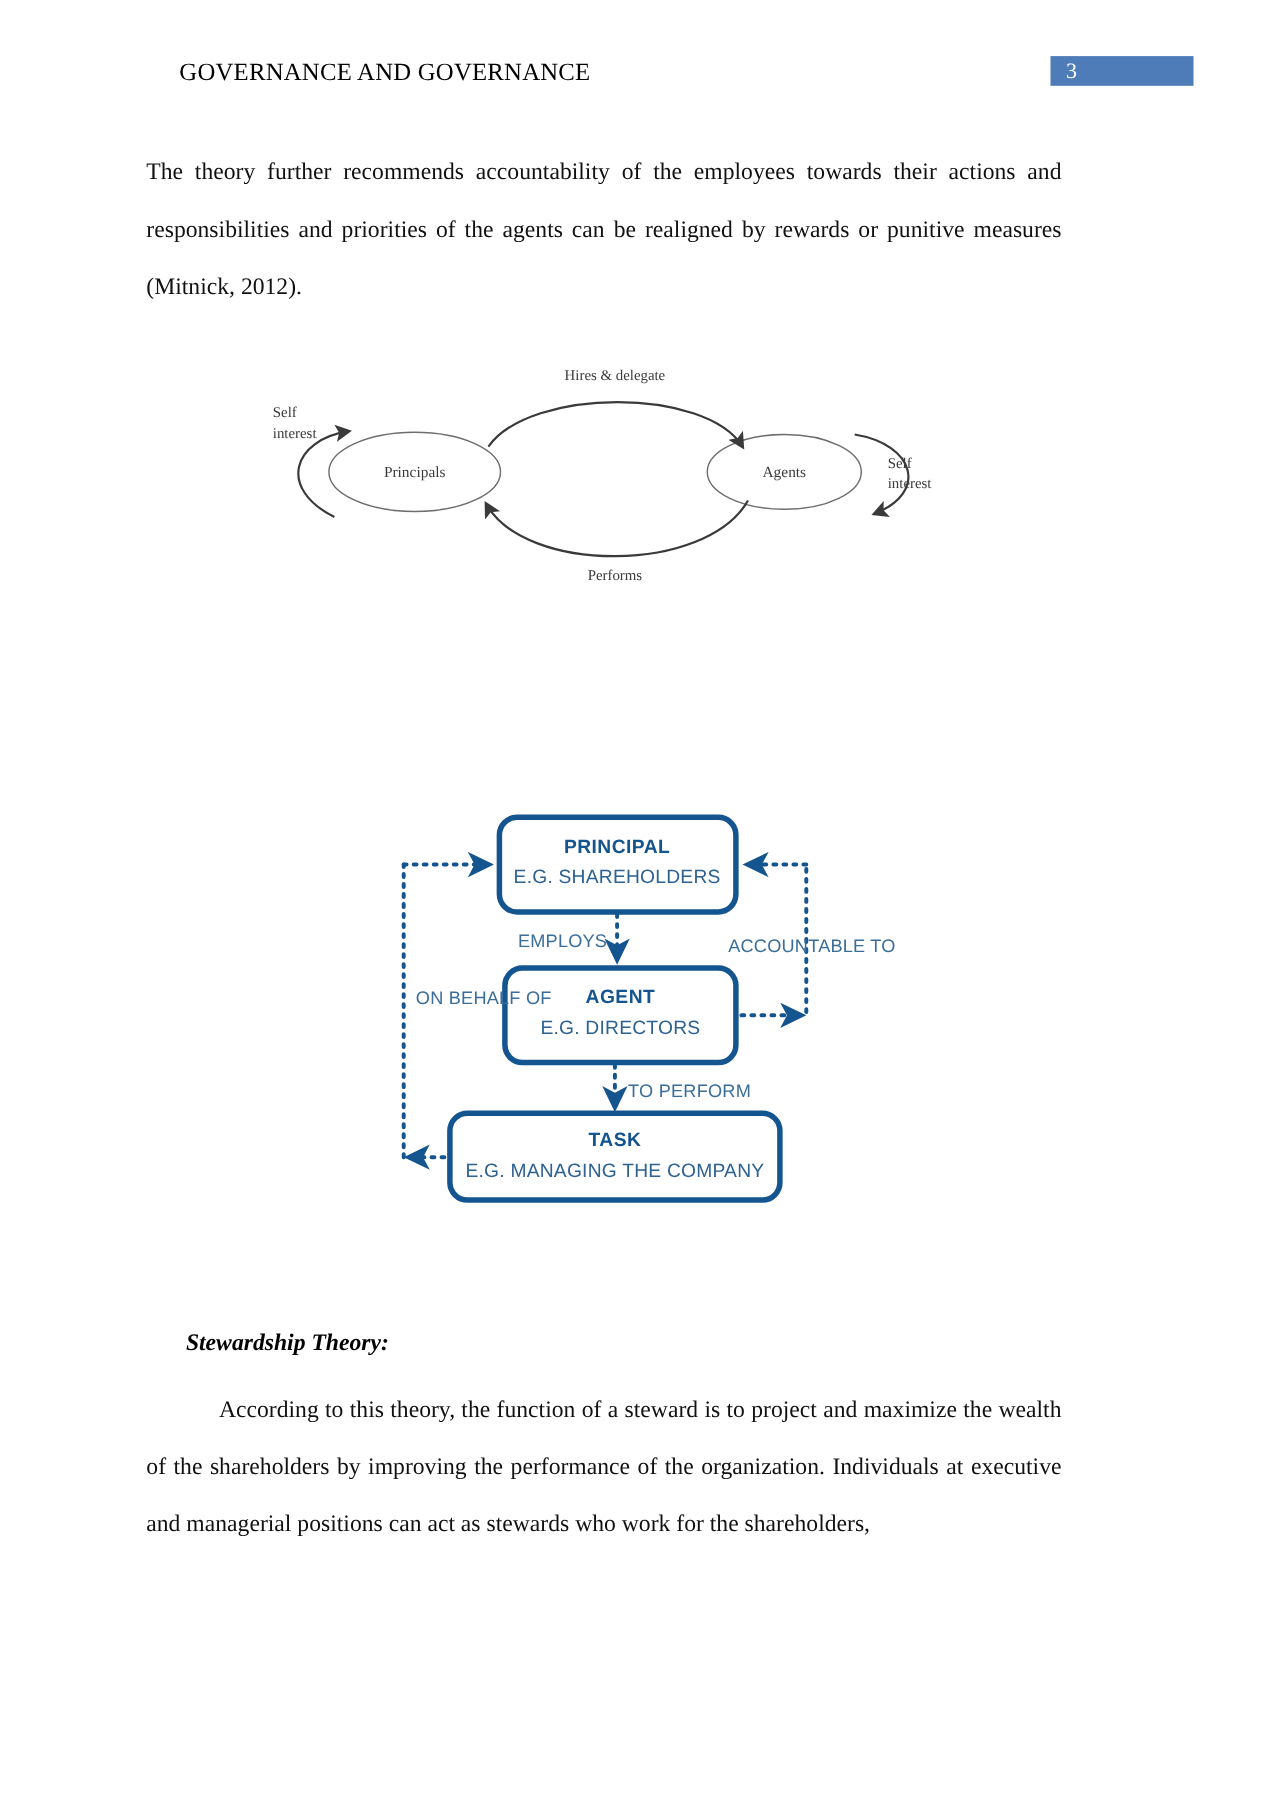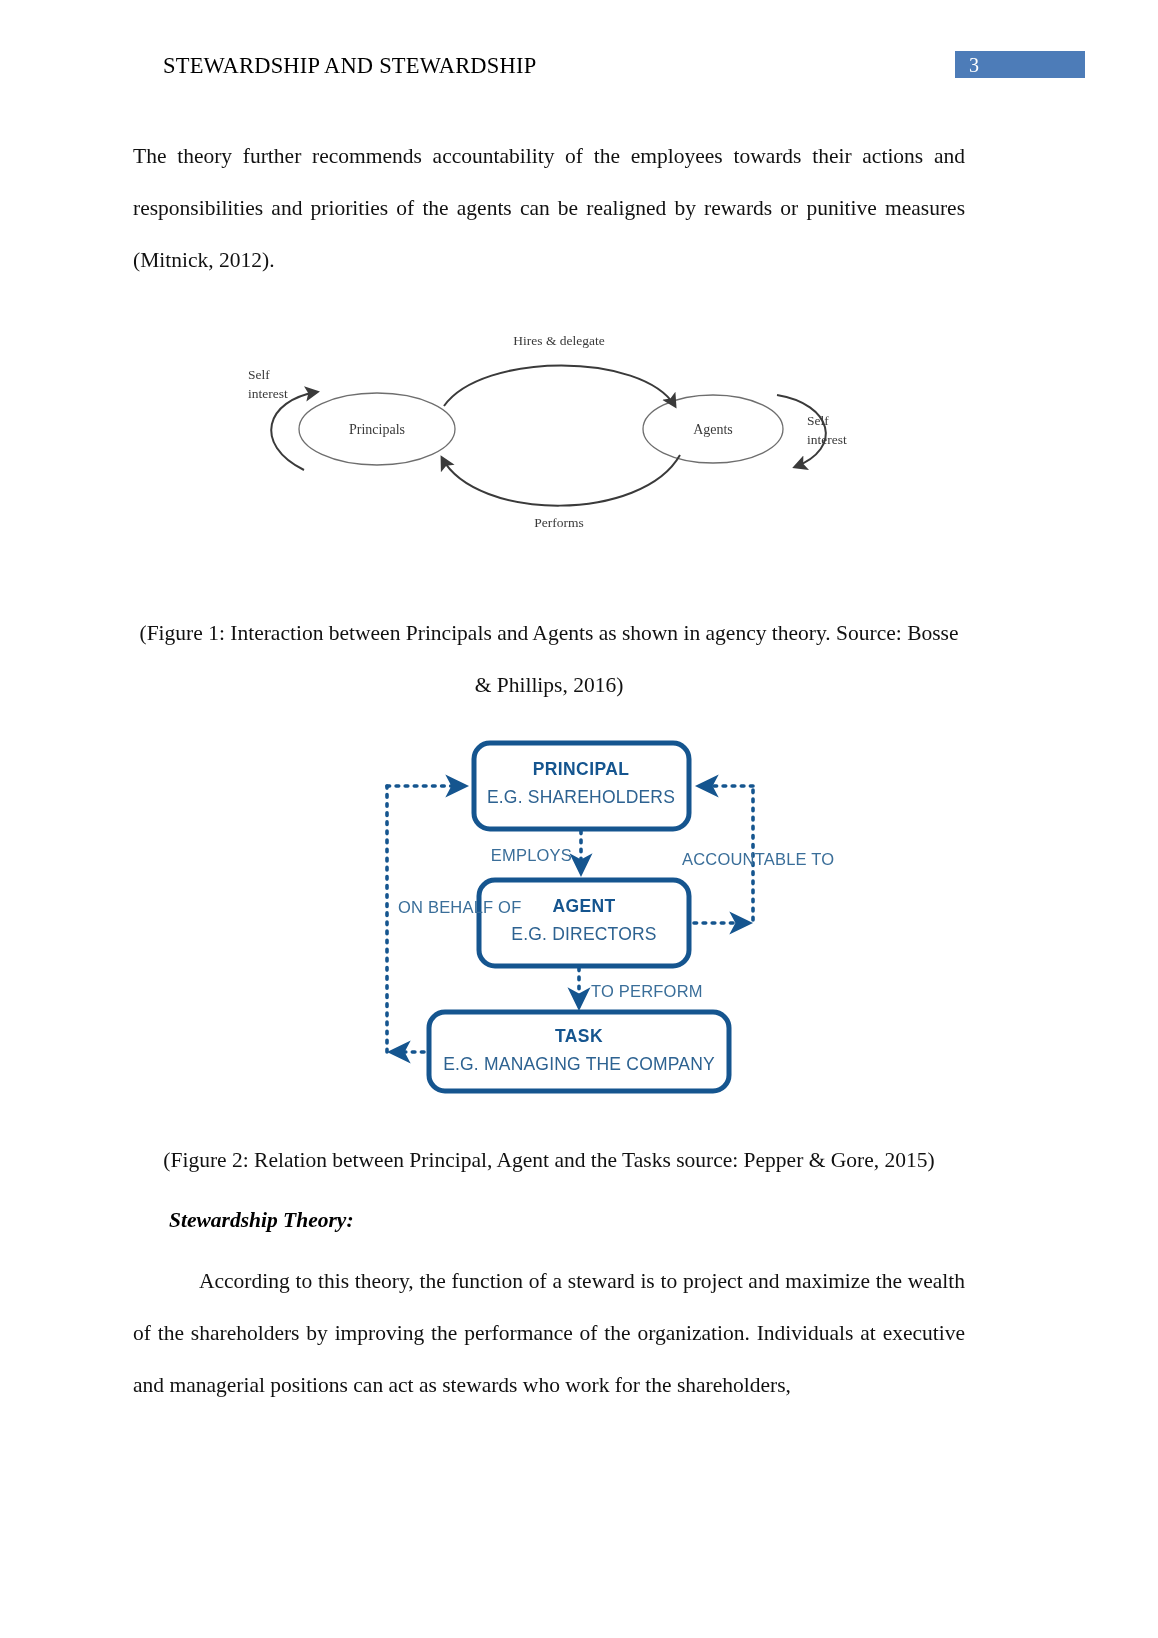--- a/index.html
+++ b/index.html
@@ -107,21 +107,21 @@
   }
   .fig1-node-label {
     font-family: "Liberation Serif", serif;
     font-size: 14px;
     fill: #3a3a3a;
   }
 
   
   #figure-2 {
     position: absolute;
-    left: 316px;
+    left: 296px;
     top: 730px;
     width: 520px;
     height: 370px;
   }
   #figure-2 svg { display: block; }
   .f2-box-title {
     font-family: "Liberation Sans", sans-serif;
     font-size: 17.5px;
     font-weight: bold;
     fill: #15558f;
@@ -140,21 +140,21 @@
     fill: #3a6e99;
     letter-spacing: 0.2px;
   }
 </style>
 </head>
 <body>
 
 <div class="page">
 
   <div class="header">
-    <div class="running-head">STEWARDSHIP AND STEWARDSHIP</div>
+    <div class="running-head">GOVERNANCE AND GOVERNANCE</div>
     <div class="page-number-badge">
       <span class="num">3</span>
     </div>
   </div>
 
   <div class="body-text" id="para-1">The theory further recommends accountability of the employees towards their actions and responsibilities and priorities of the agents can be realigned by rewards or punitive measures (Mitnick, 2012).</div>
 
   <div id="figure-1">
     <svg width="650" height="238" viewBox="0 0 650 238" xmlns="http://www.w3.org/2000/svg">
       <defs>
@@ -178,21 +178,20 @@
       <path d="M72,148 C20,122 34,78 85,70" fill="none" stroke="#3a3a3a" stroke-width="2" marker-end="url(#f1arrow)"></path>
       <text class="fig1-label" x="16" y="57">Self</text>
       <text class="fig1-label" x="16" y="76">interest</text>
 
       <path d="M545,73 C600,82 612,126 563,145" fill="none" stroke="#3a3a3a" stroke-width="2" marker-end="url(#f1arrow)"></path>
       <text class="fig1-label" x="575" y="103">Self</text>
       <text class="fig1-label" x="575" y="122">interest</text>
     </svg>
   </div>
 
-  <div class="caption" id="caption-1">(Figure 1: Interaction between Principals and Agents as shown in agency theory. Source: Bosse &amp; Phillips, 2016)</div>
 
   <div id="figure-2">
     <svg width="520" height="370" viewBox="0 0 520 370" xmlns="http://www.w3.org/2000/svg">
       <defs>
         <marker id="f2arrow" markerWidth="7" markerHeight="7" refX="5.2" refY="3.5" orient="auto" markerUnits="strokeWidth">
           <path d="M0,0.3 L6.6,3.5 L0,6.7 L1.7,3.5 Z" fill="#15558f"></path>
         </marker>
       </defs>
 
       <rect x="158" y="13" width="215" height="86" rx="16" ry="16" fill="#ffffff" stroke="#15558f" stroke-width="5"></rect>
@@ -218,19 +217,18 @@
       <path d="M437,56 L384,56" fill="none" stroke="#15558f" stroke-width="3.6" stroke-dasharray="2.6 6.5" stroke-linecap="round" marker-end="url(#f2arrow)"></path>
       <text class="f2-edge-label" x="366" y="135" text-anchor="start">ACCOUNTABLE TO</text>
 
       <path d="M108,322 L76,322" fill="none" stroke="#15558f" stroke-width="3.6" stroke-dasharray="2.6 6.5" stroke-linecap="round" marker-end="url(#f2arrow)"></path>
       <path d="M71,322 L71,56" fill="none" stroke="#15558f" stroke-width="3.6" stroke-dasharray="2.6 6.5" stroke-linecap="round"></path>
       <path d="M71,56 L148,56" fill="none" stroke="#15558f" stroke-width="3.6" stroke-dasharray="2.6 6.5" stroke-linecap="round" marker-end="url(#f2arrow)"></path>
       <text class="f2-edge-label" x="82" y="183" text-anchor="start">ON BEHALF OF</text>
     </svg>
   </div>
 
-  <div class="caption" id="caption-2">(Figure 2: Relation between Principal, Agent and the Tasks source: Pepper &amp; Gore, 2015)</div>
 
   <div class="heading-bi" id="stewardship-heading">Stewardship Theory:</div>
 
   <div class="body-text" id="para-2">According to this theory, the function of a steward is to project and maximize the wealth of the shareholders by improving the performance of the organization. Individuals at executive and managerial positions can act as stewards who work for the shareholders,</div>
 
 </div>
 
 </body></html>

